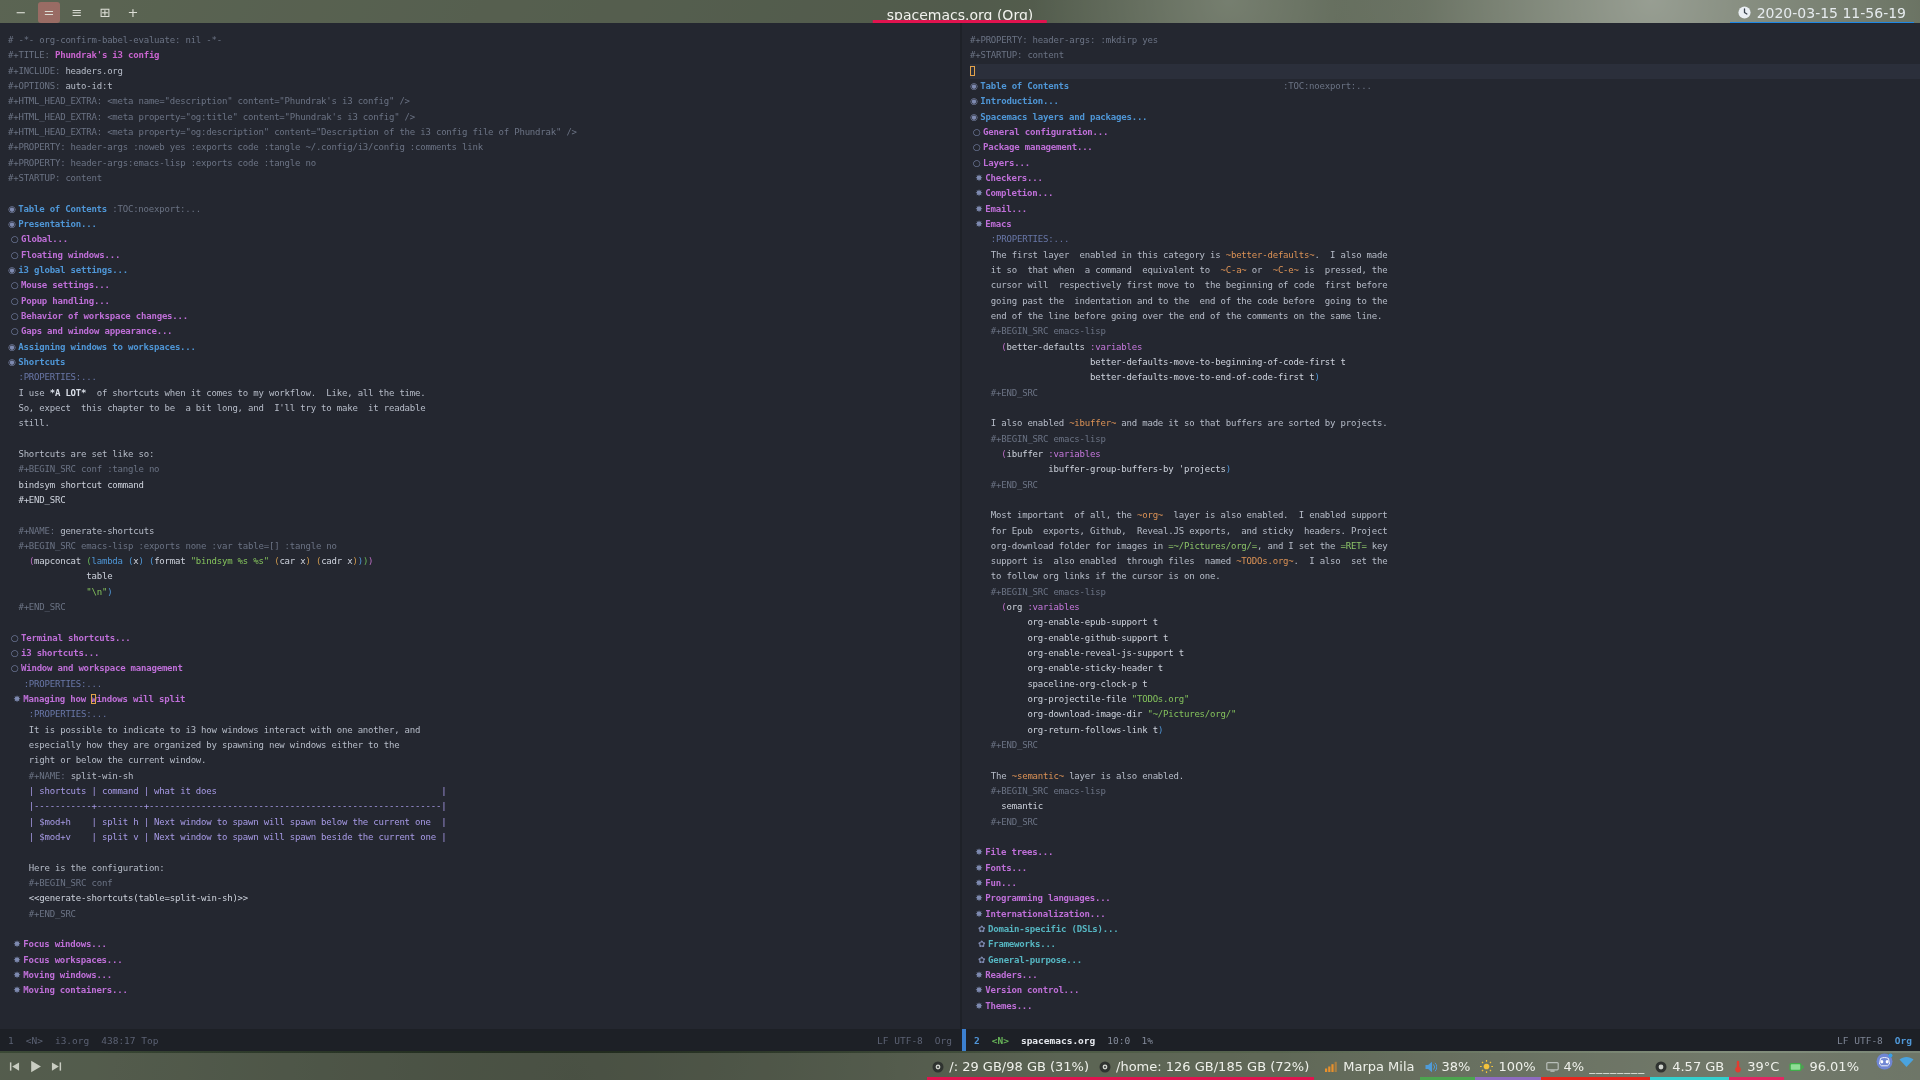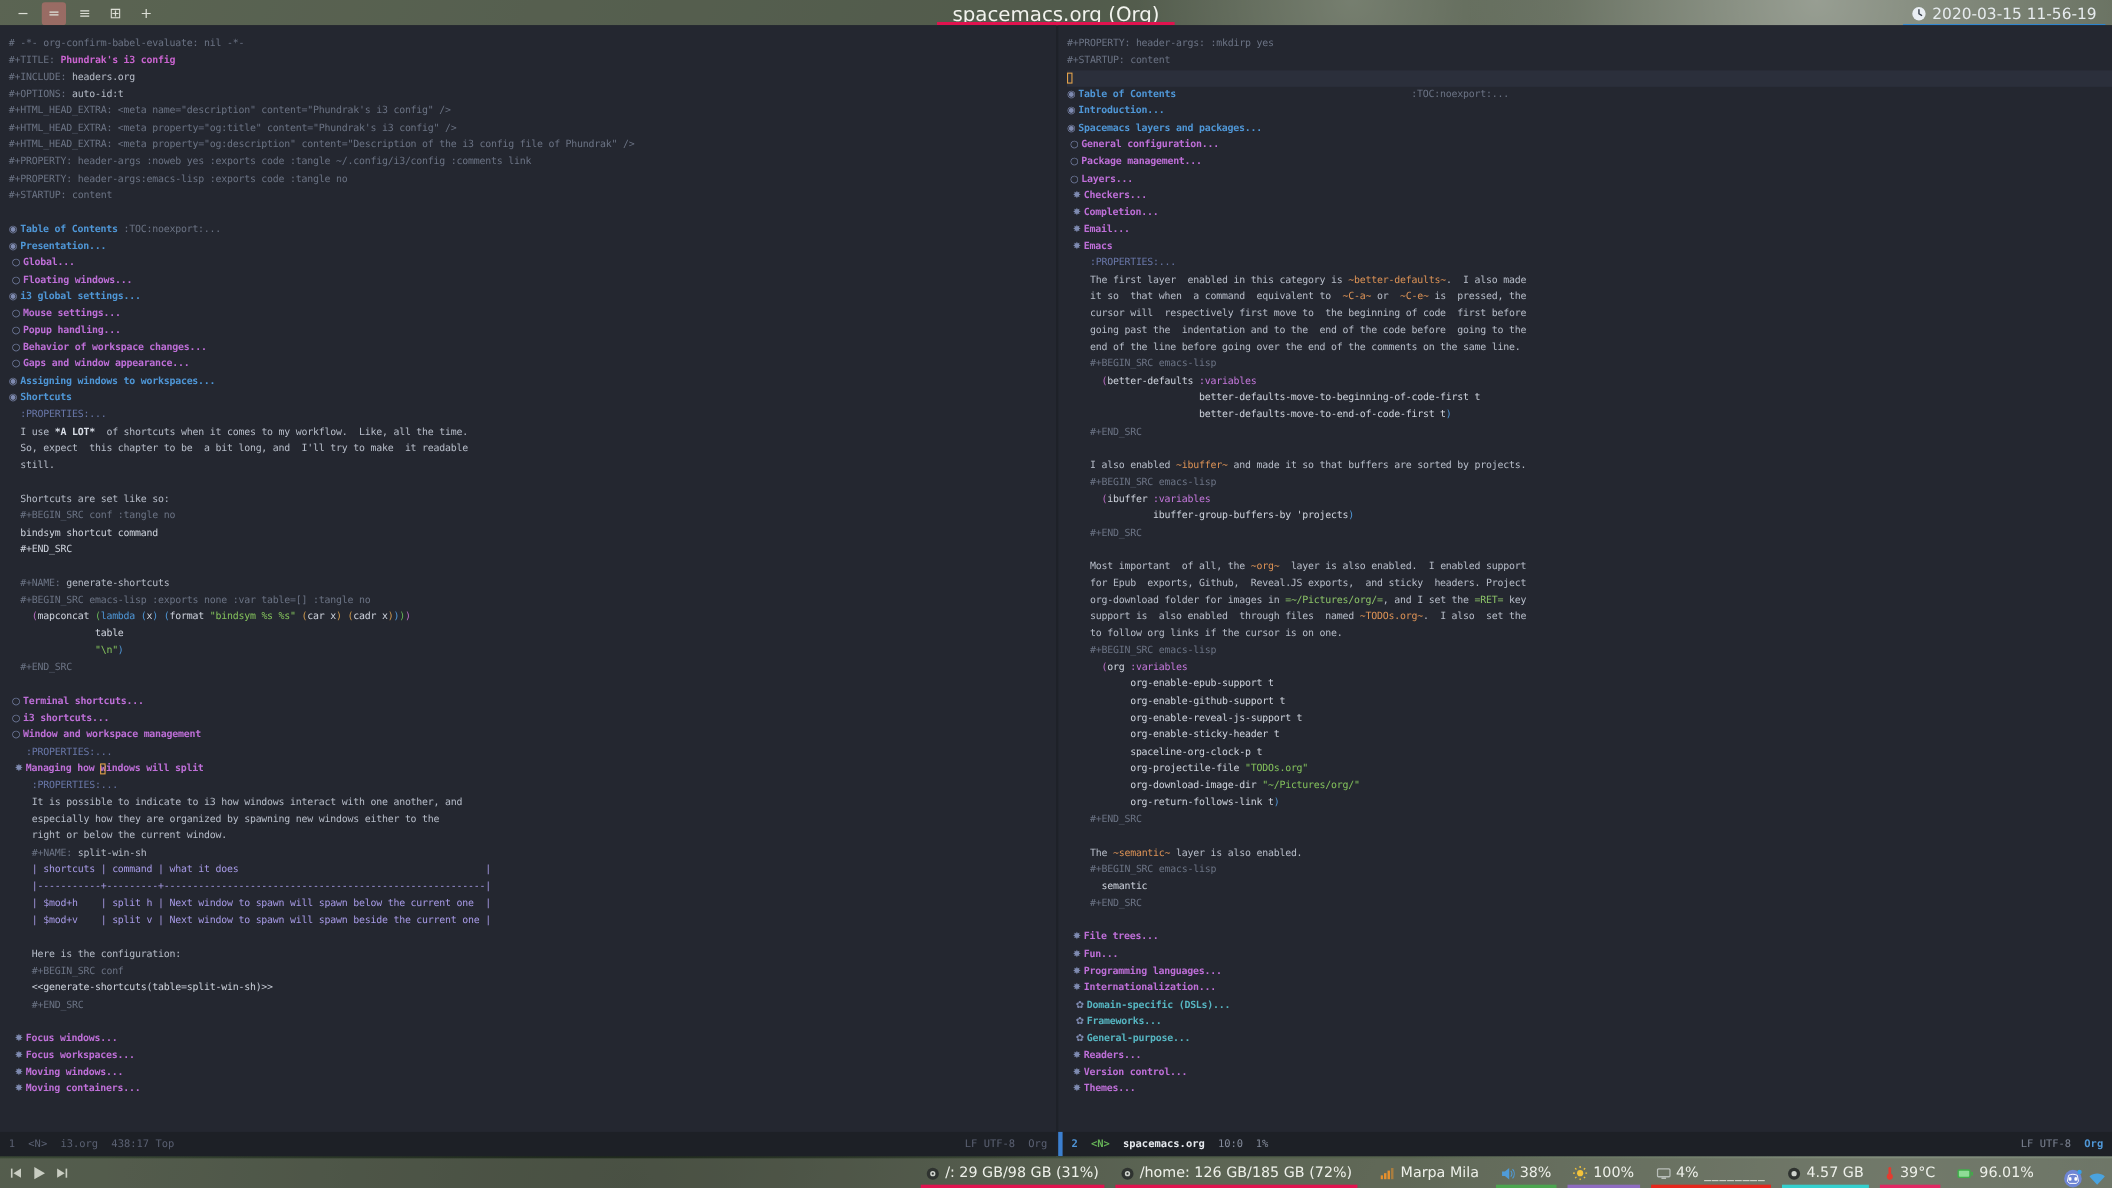--- a/index.html
+++ b/index.html
@@ -21,21 +21,21 @@
     color:#e9ece5; font-size:14px;
   }
   .ws-group{ display:flex; align-items:center; gap:6px; padding-left:10px; }
   .ws{
     width:22px; height:21px; display:flex; align-items:center; justify-content:center;
     color:#dcded6; font-size:13px; border-radius:3px; line-height:1;
   }
   .ws.active{ background:rgba(205,115,115,0.55); }
   .tb-title{
     position:absolute; left:50%; transform:translateX(-50%);
-    height:20px; display:flex; align-items:flex-start; padding:0 14px; color:#f2f3ee; font-size:18px;
+    height:20px; display:flex; align-items:flex-end; padding:0 14px; color:#f2f3ee; font-size:14px;
   }
   .tb-underline{ position:absolute; left:0; right:0; bottom:0; height:3px; }
   .tb-clock{
     position:absolute; right:6px; top:0; height:25px;
     display:flex; align-items:center; gap:6px; padding:0 8px; color:#e6ebee; font-size:14px;
   }
   
   .emacs{
     position:absolute; top:23px; left:0; width:1920px; height:1028px;
     background:#1e2128; display:flex;
@@ -83,21 +83,21 @@
   .ml-mode{ color:#4f97d7; font-weight:bold; }
   .ml-inactive .ml-num,.ml-inactive .ml-state,.ml-inactive .ml-file,
   .ml-inactive .ml-pos,.ml-inactive .ml-eol,.ml-inactive .ml-mode{ color:#5b6173; font-weight:normal; }
   
   .statusbar{
     position:absolute; bottom:0; left:0; width:1920px; height:27px;
     background:rgba(101,107,94,0.60);
     display:flex; align-items:center; color:#eef0ea; font-size:13px;
   }
   .media{ display:flex; align-items:center; gap:9px; padding-left:9px; color:#c9cdc2; }
-  .seg-group{ margin-left:auto; display:flex; align-items:flex-end; gap:10px; padding-right:6px; }
+  .seg-group{ margin-left:auto; display:flex; align-items:flex-start; padding-right:6px; }
   .seg{
     position:relative; display:flex; align-items:center; gap:5px;
     padding:0 5px; height:27px; white-space:nowrap;
   }
   .seg .ul{ position:absolute; left:0; right:0; bottom:0; height:3px; }
   .cpu-graph{ color:#dfe3db; letter-spacing:1px; font-size:12px; }
   .tray{ display:flex; align-items:center; gap:6px; margin-left:12px; }
   .icon{ display:inline-flex; align-items:center; }
 </style>
 </head>
@@ -255,20 +255,21 @@
         <div class="line"><span class="w">           org-download-image-dir </span><span class="s">"~/Pictures/org/"</span></div>
         <div class="line"><span class="w">           org-return-follows-link t</span><span class="p3">)</span></div>
         <div class="line"><span class="m">    #+END_SRC</span></div>
         <div class="line"></div>
         <div class="line"><span class="t">    The </span><span class="o">~semantic~</span><span class="t"> layer is also enabled.</span></div>
         <div class="line"><span class="m">    #+BEGIN_SRC emacs-lisp</span></div>
         <div class="line"><span class="w">      semantic</span></div>
         <div class="line"><span class="m">    #+END_SRC</span></div>
         <div class="line"></div>
         <div class="line"><span class="bl">  ✸ </span><span class="h2">File trees...</span></div>
+        <div class="line"><span class="bl">  ✸ </span><span class="h2">Fonts...</span></div>
         <div class="line"><span class="bl">  ✸ </span><span class="h2">Fun...</span></div>
         <div class="line"><span class="bl">  ✸ </span><span class="h2">Programming languages...</span></div>
         <div class="line"><span class="bl">  ✸ </span><span class="h2">Internationalization...</span></div>
         <div class="line"><span class="bl">   ✿ </span><span class="h4">Domain-specific (DSLs)...</span></div>
         <div class="line"><span class="bl">   ✿ </span><span class="h4">Frameworks...</span></div>
         <div class="line"><span class="bl">   ✿ </span><span class="h4">General-purpose...</span></div>
         <div class="line"><span class="bl">  ✸ </span><span class="h2">Readers...</span></div>
         <div class="line"><span class="bl">  ✸ </span><span class="h2">Version control...</span></div>
         <div class="line"><span class="bl">  ✸ </span><span class="h2">Themes...</span></div>
       </div>

